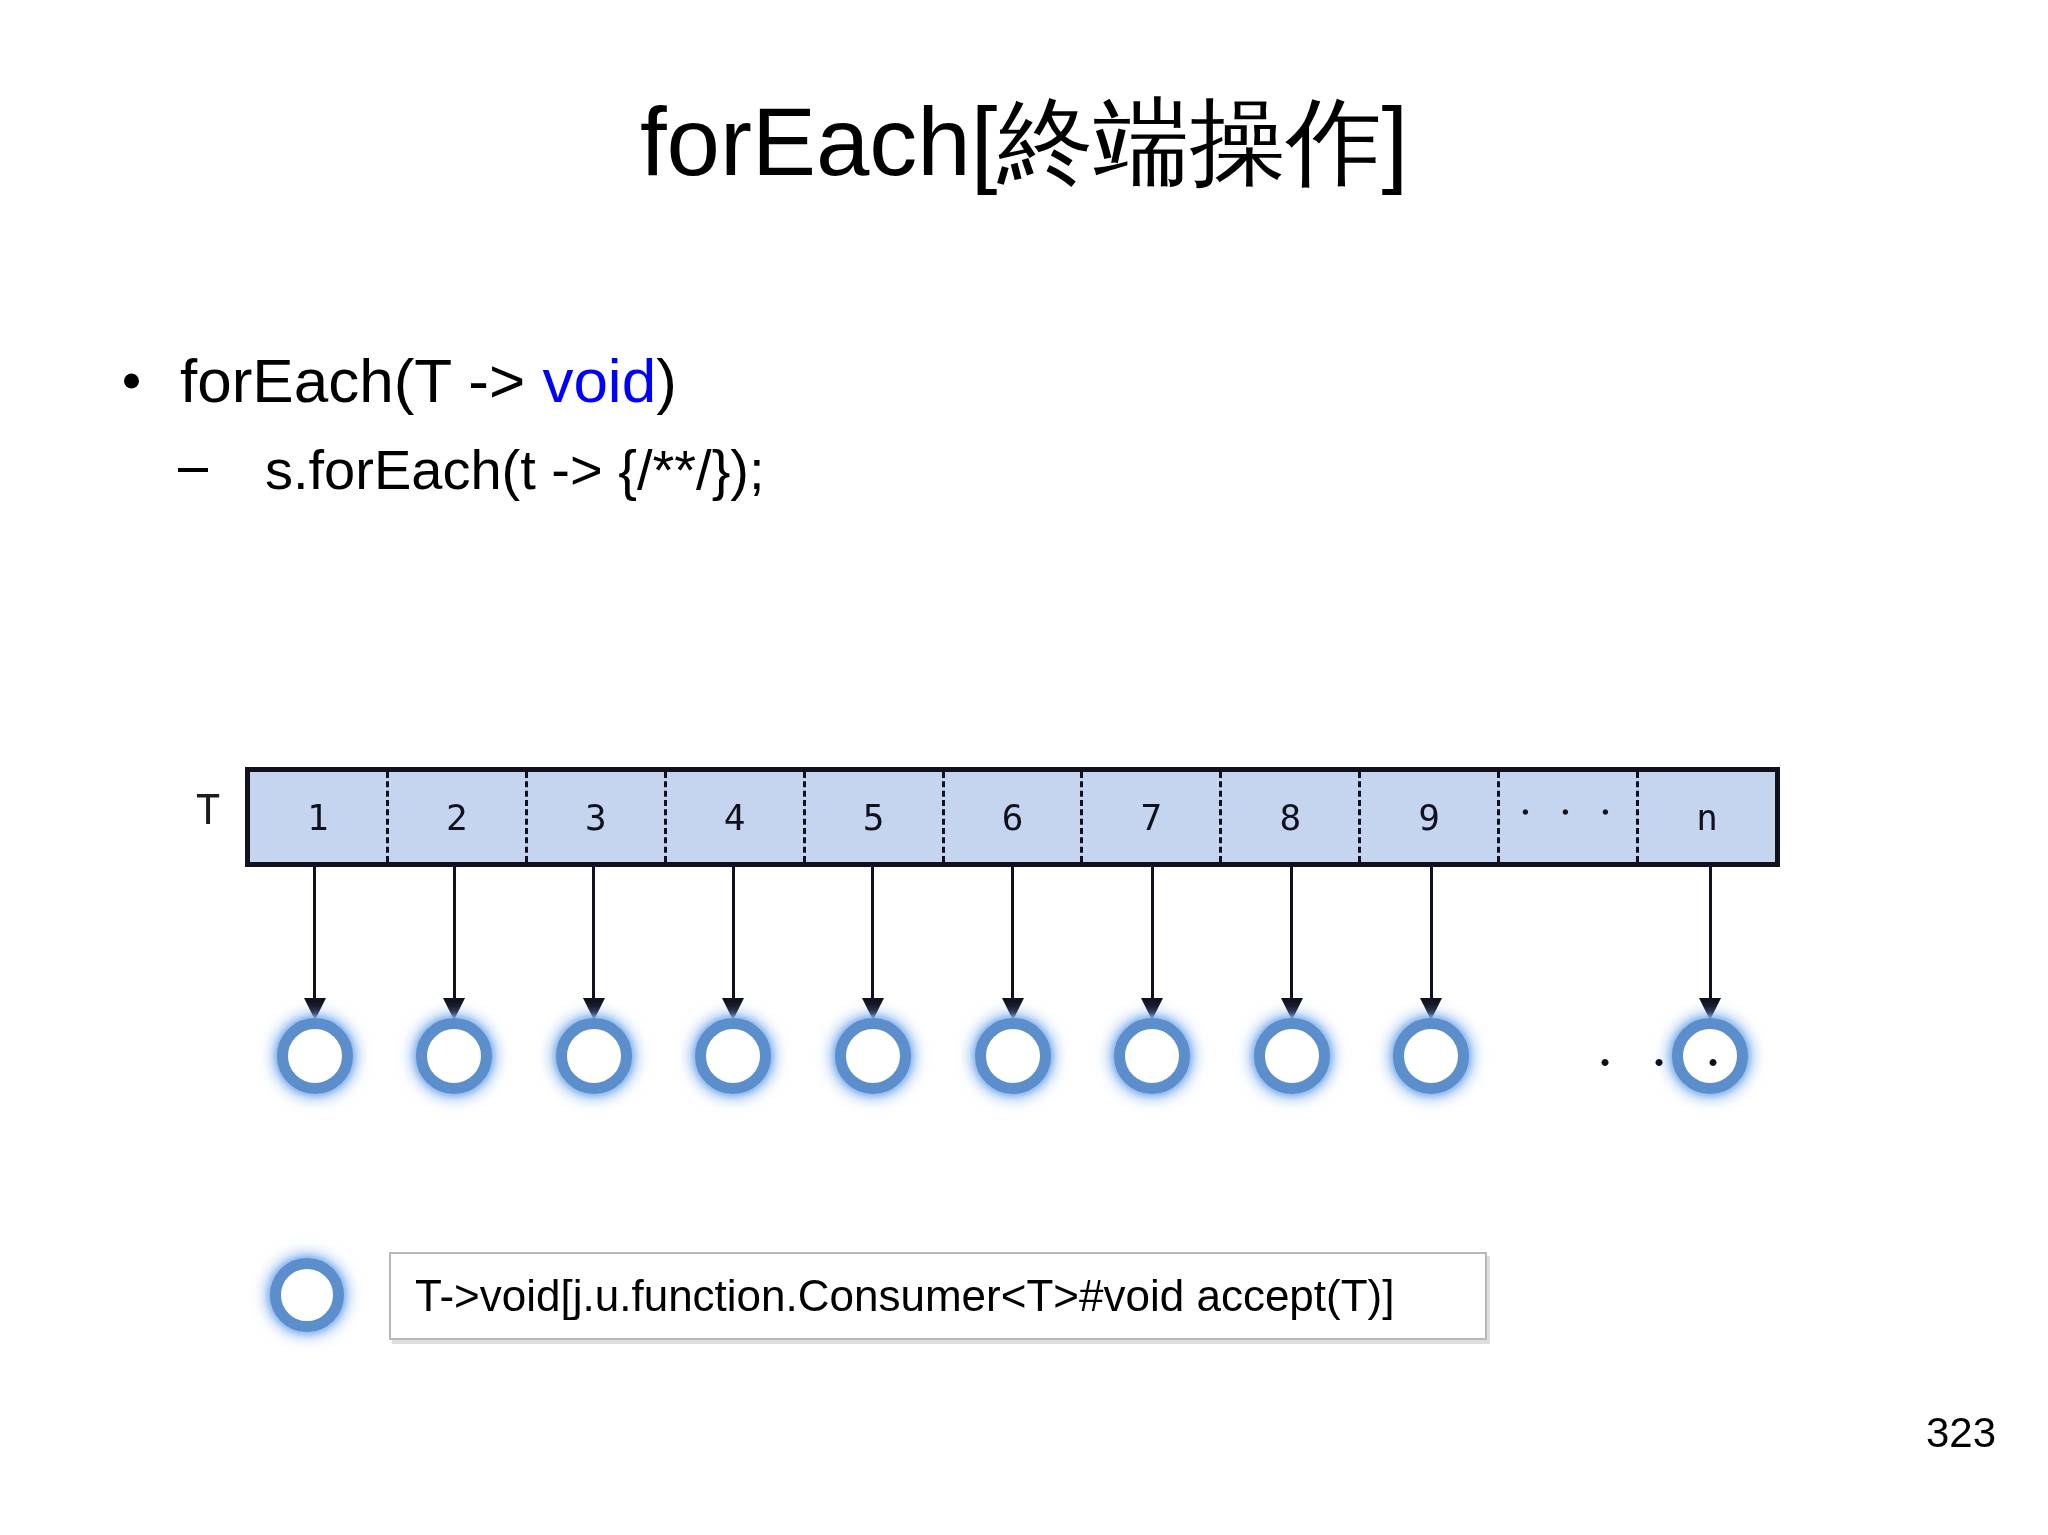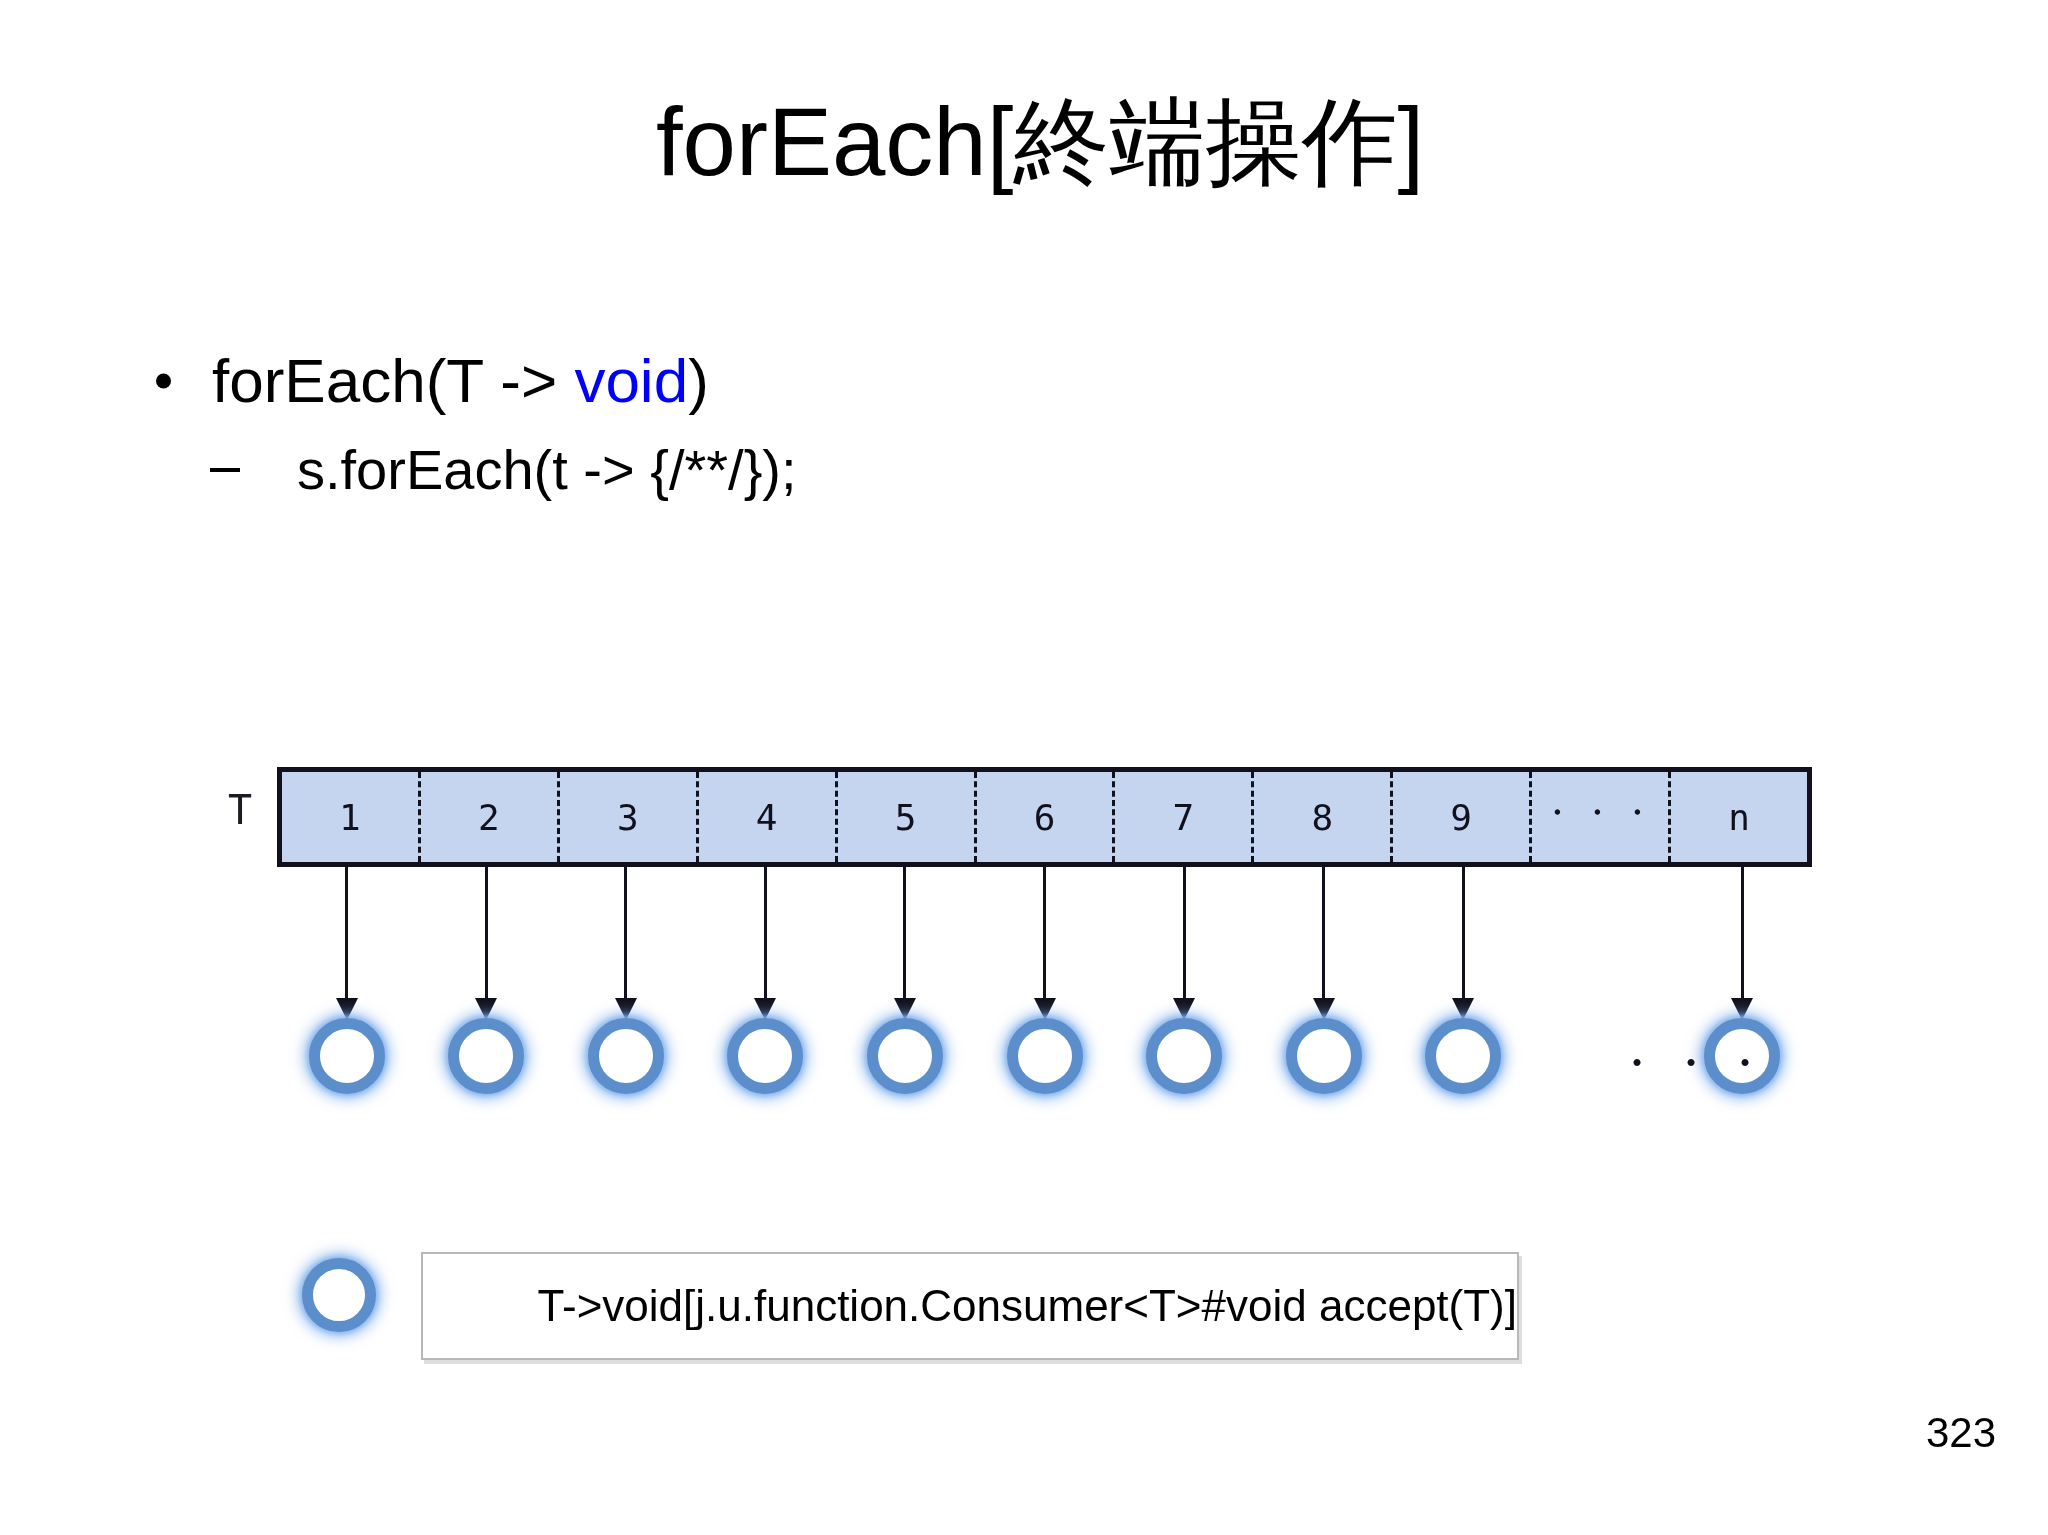--- a/index.html
+++ b/index.html
@@ -5,21 +5,21 @@
 <style>
   html,body{margin:0;padding:0;}
   body{
     width:2048px;height:1535px;
     background:#ffffff;
     font-family:"Liberation Sans","DejaVu Sans",sans-serif;
     color:#000000;
     overflow:hidden;
     position:relative;
   }
-  .slide{position:absolute;inset:0;margin-left:32px;}
+  .slide{position:absolute;inset:0;}
 
   
   .title{
     position:absolute;
     left:0;right:0;top:92px;
     text-align:center;
     font-size:96px;
     line-height:1.05;
     font-weight:400;
     letter-spacing:0px;
@@ -133,31 +133,30 @@
     border-radius:50%;
     border:11px solid #5b8ecb;
     background:#ffffff;
     box-sizing:border-box;
     box-shadow:0 0 14px 5px rgba(120,170,235,0.75),
                0 0 5px 2px rgba(150,195,245,0.9);
   }
   .legend-box{
     position:absolute;
     left:389px;top:1252px;
-    width:1098px;height:108px;
+    width:1098px;height:88px;
     border:2px solid #b8b8b8;
     background:#ffffff;
     box-sizing:border-box;
     display:flex;align-items:center;
     padding-left:24px;
     font-size:44px;
     color:#000;
     white-space:nowrap;
     box-shadow:3px 4px 0 0 rgba(0,0,0,0.13);
-    justify-content:flex-end;
   }
 
   
   .pageno{
     position:absolute;
     right:52px;bottom:78px;
     font-size:42px;
     color:#000;
   }
 </style>

